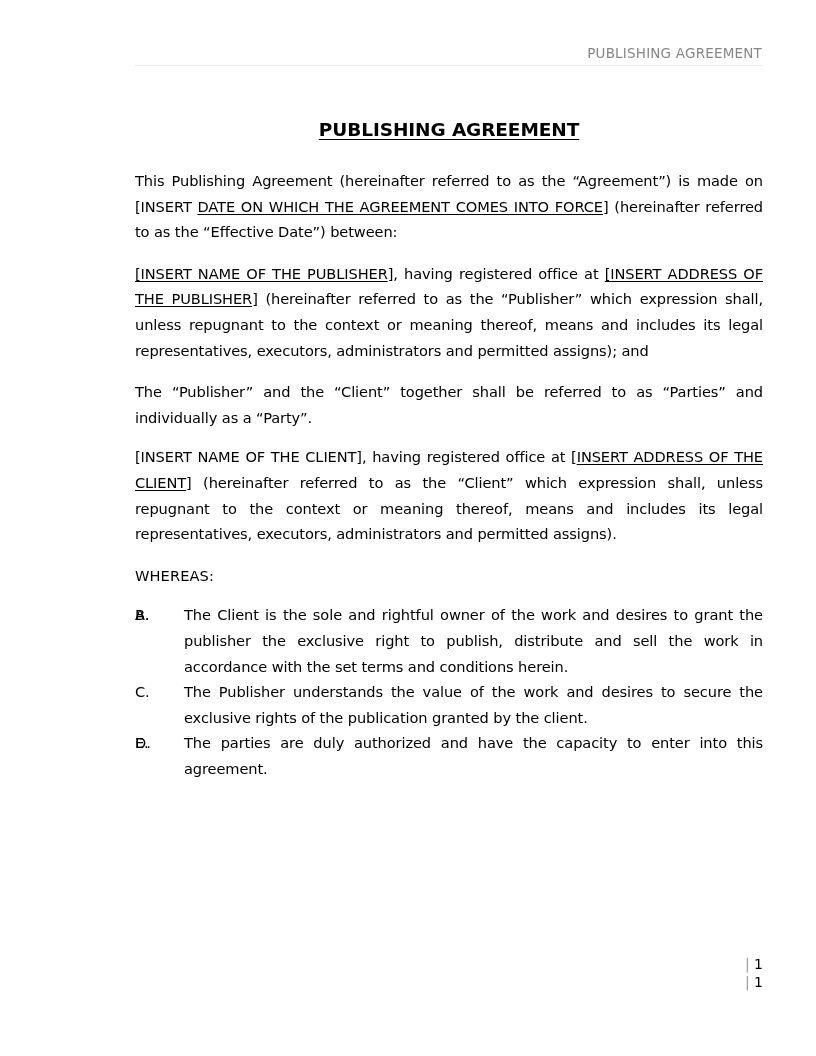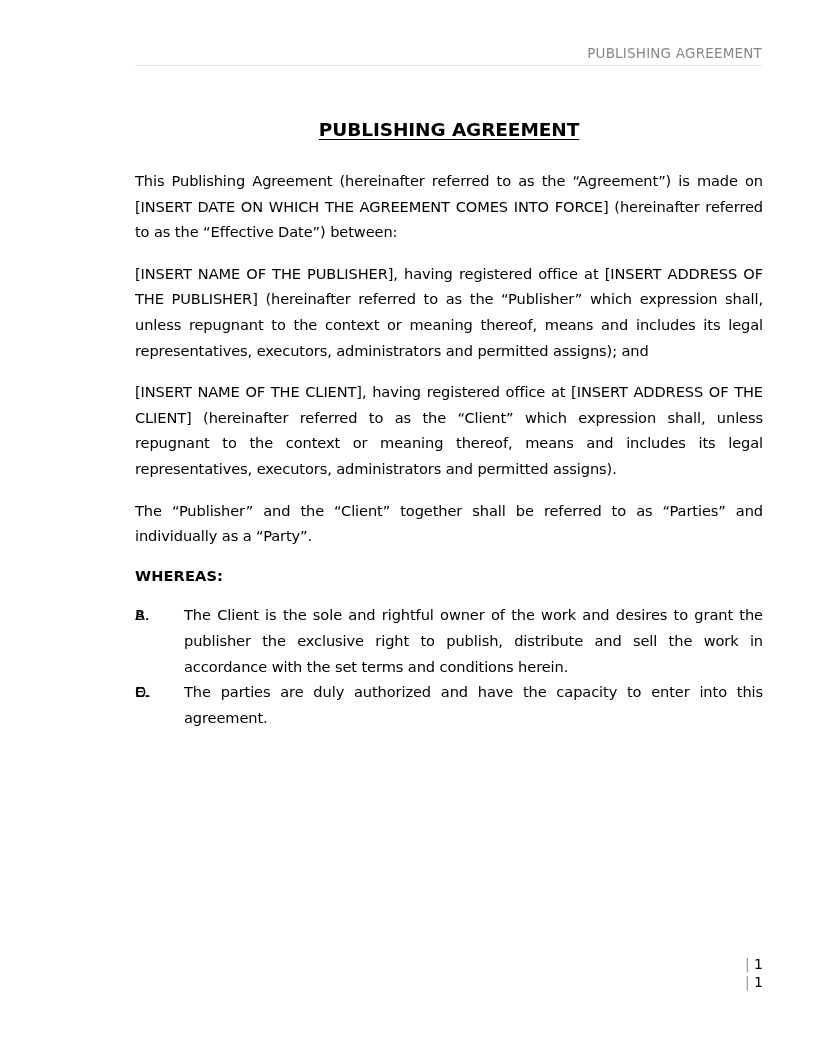--- a/index.html
+++ b/index.html
@@ -72,24 +72,24 @@
   p.para {
     margin: 0 0 16px 0;
     font-size: 14.6px;
     line-height: 25.6px;
     text-align: justify;
     text-justify: inter-word;
     letter-spacing: -0.1px;
   }
   p.para.tight-gap { margin-bottom: 14px; }
 
-  .u { text-underline-offset: 2px; }
+  .u { text-decoration: underline; text-underline-offset: 2px; }
 
   .whereas {
-    font-weight: bold;
+    font-weight: normal;
     font-size: 14.6px;
     line-height: 25.6px;
     margin: 0 0 14px 0;
     letter-spacing: 0.1px;
   }
 
   
   .lettered-list {
     margin: 0;
     padding: 0;
@@ -145,30 +145,30 @@
   </div>
 
   <div class="body-col">
 
     <h1 class="doc-title"><span>PUBLISHING AGREEMENT</span></h1>
 
     <p class="para"><span>This Publishing Agreement (hereinafter referred to as the “Agreement”) is made on [INSERT </span><span class="u">DATE ON WHICH THE AGREEMENT COMES INTO FORCE</span><span>] (hereinafter referred to as the “Effective Date”) between:</span></p>
 
     <p class="para"><span class="u">[INSERT NAME OF THE PUBLISHER</span><span>], having registered office at </span><span class="u">[INSERT ADDRESS OF THE PUBLISHER</span><span>] (hereinafter referred to as the “Publisher” which expression shall, unless repugnant to the context or meaning thereof, means and includes its legal representatives, executors, administrators and permitted assigns); and</span></p>
 
+    <p class="para tight-gap">The “Publisher” and the “Client” together shall be referred to as “Parties” and individually as a “Party”.</p>
+
     <p class="para"><span>[INSERT NAME OF THE CLIENT], having registered office at [</span><span class="u">INSERT ADDRESS OF THE CLIENT</span><span>] (hereinafter referred to as the “Client” which expression shall, unless repugnant to the context or meaning thereof, means and includes its legal representatives, executors, administrators and permitted assigns).</span></p>
-
-    <p class="para tight-gap">The “Publisher” and the “Client” together shall be referred to as “Parties” and individually as a “Party”.</p>
 
     <p class="whereas">WHEREAS:</p>
 
     <ol class="lettered-list">
       <li><span class="marker">A.</span></li>
       <li><span class="marker">B.</span><span>The Client is the sole and rightful owner of the work and desires to grant the publisher the exclusive right to publish, distribute and sell the work in accordance with the set terms and conditions herein.</span></li>
-      <li><span class="marker">C.</span></li>
+      <li><span class="marker">C.</span><span>The Publisher understands the value of the work and desires to secure the exclusive rights of the publication granted by the client.</span></li>
       <li><span class="marker">D.</span></li>
       <li><span class="marker">E.</span><span>The parties are duly authorized and have the capacity to enter into this agreement.</span></li>
     </ol>
 
   </div>
 
   <div class="doc-footer">
     <span class="foot-line"><span class="bar">| </span><span class="num">1</span></span>
     <span class="foot-line"><span class="bar">| </span><span class="num">1</span></span>
   </div>

